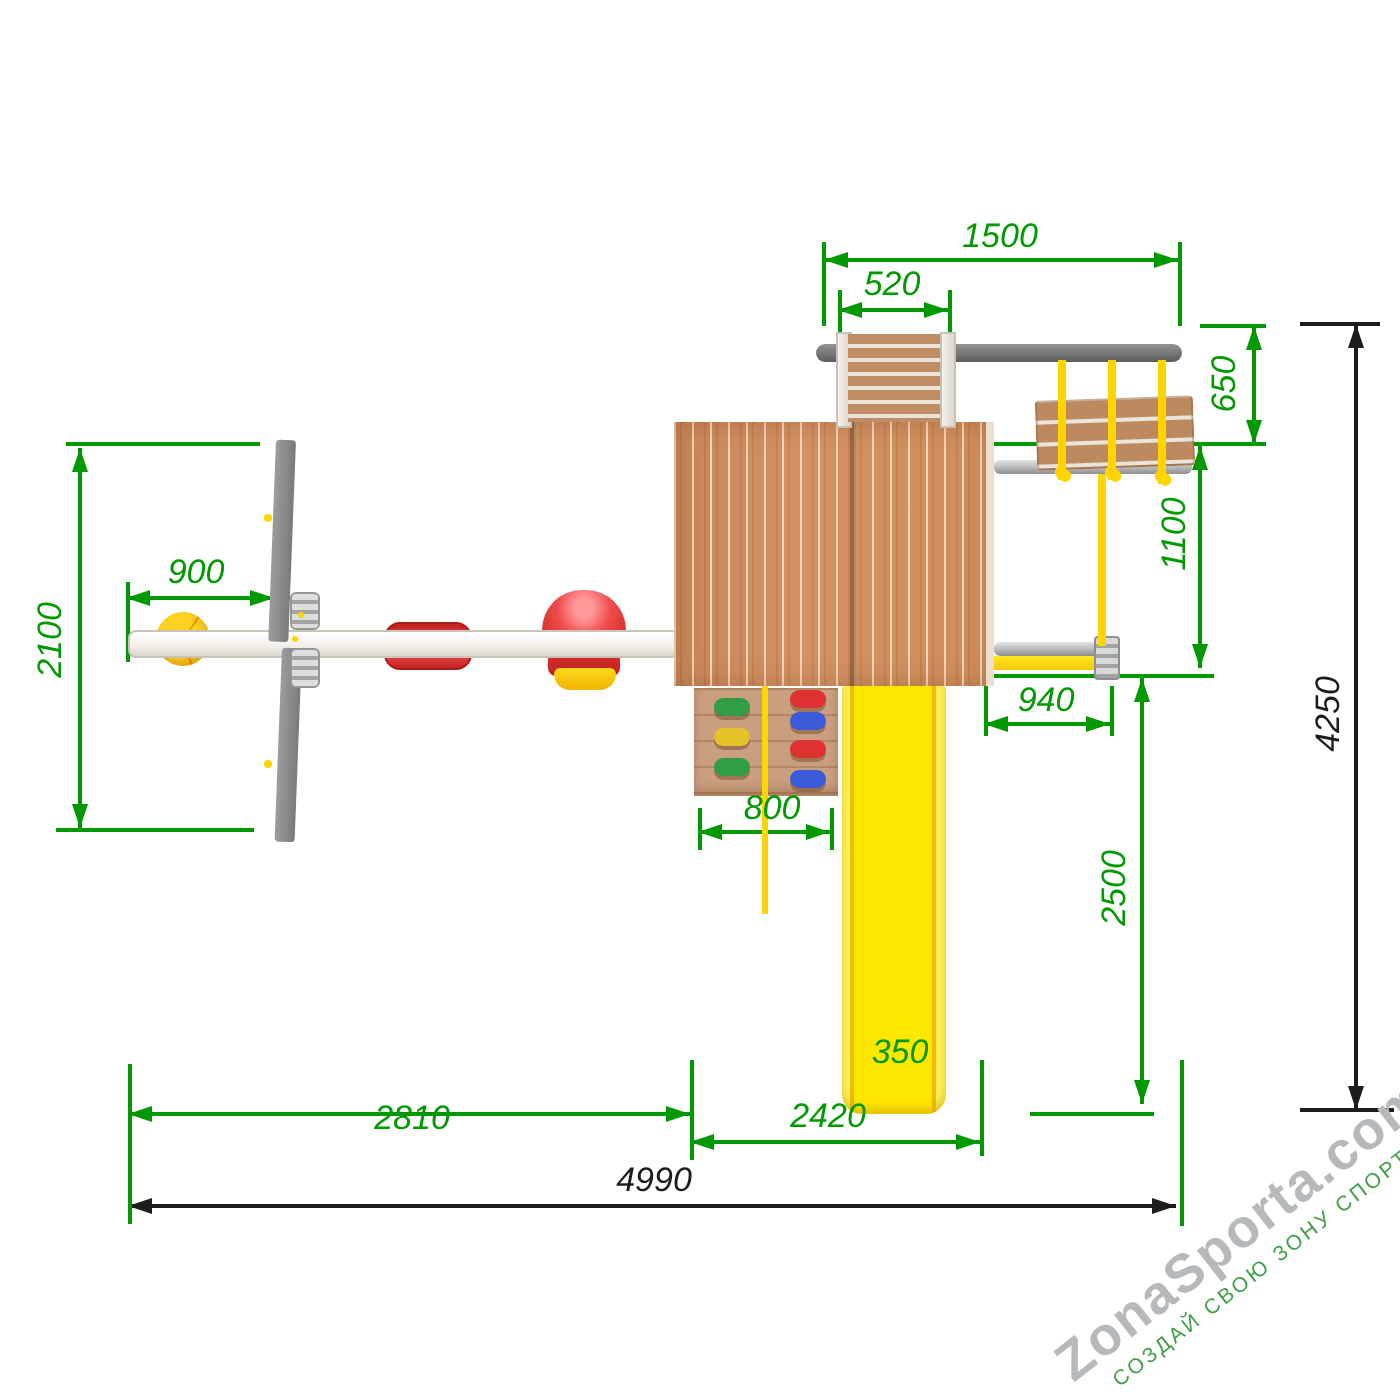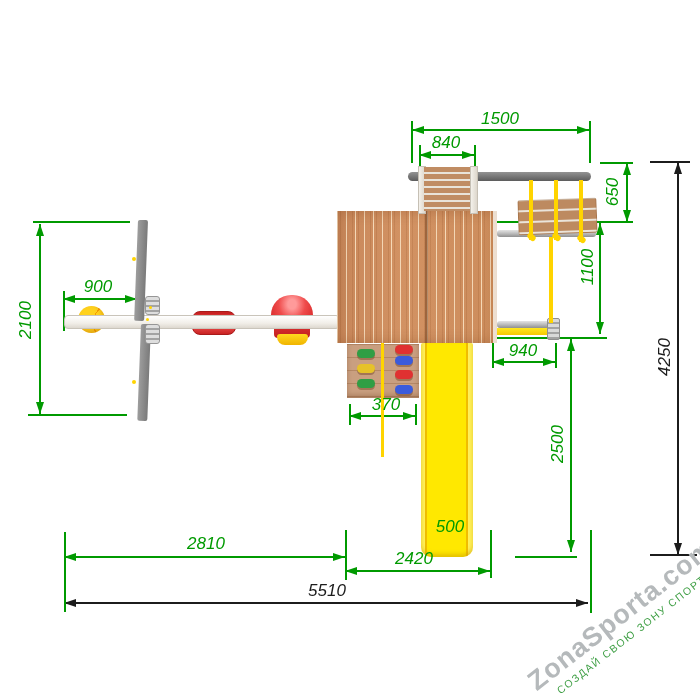--- a/index.html
+++ b/index.html
@@ -133,45 +133,45 @@
   <div class="hold" style="left:395px;top:356px;background:#3b5bdb"></div>
   <div class="hold" style="left:395px;top:370px;background:#e03131"></div>
   <div class="hold" style="left:395px;top:385px;background:#3b5bdb"></div>
   <div class="abs rope" style="left:381px;top:343px;width:3px;height:114px"></div>
 
   <div class="abs slide" style="left:421px;top:343px;width:52px;height:214px"></div>
 
   <div class="dimh g" style="left:412px;top:129px;width:177px"></div>
   <span class="dlab" style="left:500px;top:118px">1500</span>
   <div class="dimh g" style="left:419px;top:154px;width:55px"></div>
-  <span class="dlab" style="left:446px;top:142px">840</span>
+  <span class="dlab" style="left:446px;top:142px">520</span>
   <div class="dimh g" style="left:63px;top:298px;width:74px"></div>
   <span class="dlab" style="left:98px;top:286px">900</span>
   <div class="dimh g" style="left:492px;top:361px;width:63px"></div>
   <span class="dlab" style="left:523px;top:350px">940</span>
   <div class="dimh g" style="left:349px;top:415px;width:66px"></div>
-  <span class="dlab" style="left:386px;top:404px">370</span>
+  <span class="dlab" style="left:386px;top:404px">800</span>
   <div class="dimh g" style="left:422px;top:537px;width:46px"></div>
-  <span class="dlab" style="left:450px;top:526px">500</span>
+  <span class="dlab" style="left:450px;top:526px">350</span>
   <div class="dimh g" style="left:64px;top:556px;width:281px"></div>
-  <span class="dlab" style="left:206px;top:543px">2810</span>
+  <span class="dlab" style="left:206px;top:559px">2810</span>
   <div class="dimh g" style="left:345px;top:570px;width:145px"></div>
   <span class="dlab" style="left:414px;top:558px">2420</span>
 
   <div class="dimv g" style="left:39px;top:224px;height:190px"></div>
   <span class="dlab rot" style="left:25px;top:320px">2100</span>
   <div class="dimv g" style="left:626px;top:163px;height:59px"></div>
   <span class="dlab rot" style="left:612px;top:192px">650</span>
   <div class="dimv g" style="left:599px;top:223px;height:111px"></div>
   <span class="dlab rot" style="left:587px;top:267px">1100</span>
   <div class="dimv g" style="left:570px;top:339px;height:213px"></div>
   <span class="dlab rot" style="left:557px;top:444px">2500</span>
 
   <div class="dimh k" style="left:64px;top:602px;width:524px"></div>
-  <span class="dlab kl" style="left:327px;top:590px">5510</span>
+  <span class="dlab kl" style="left:327px;top:590px">4990</span>
   <div class="dimv k" style="left:677px;top:162px;height:393px"></div>
   <span class="dlab rot kl" style="left:664px;top:357px">4250</span>
 
   <i class="tk g" style="left:411px;top:121px;width:2px;height:42px"></i>
   <i class="tk g" style="left:589px;top:121px;width:2px;height:42px"></i>
   <i class="tk g" style="left:419px;top:145px;width:2px;height:22px"></i>
   <i class="tk g" style="left:474px;top:145px;width:2px;height:22px"></i>
   <i class="tk g" style="left:600px;top:162px;width:33px;height:2px"></i>
   <i class="tk g" style="left:493px;top:221px;width:140px;height:2px"></i>
   <i class="tk g" style="left:493px;top:337px;width:114px;height:2px"></i>

